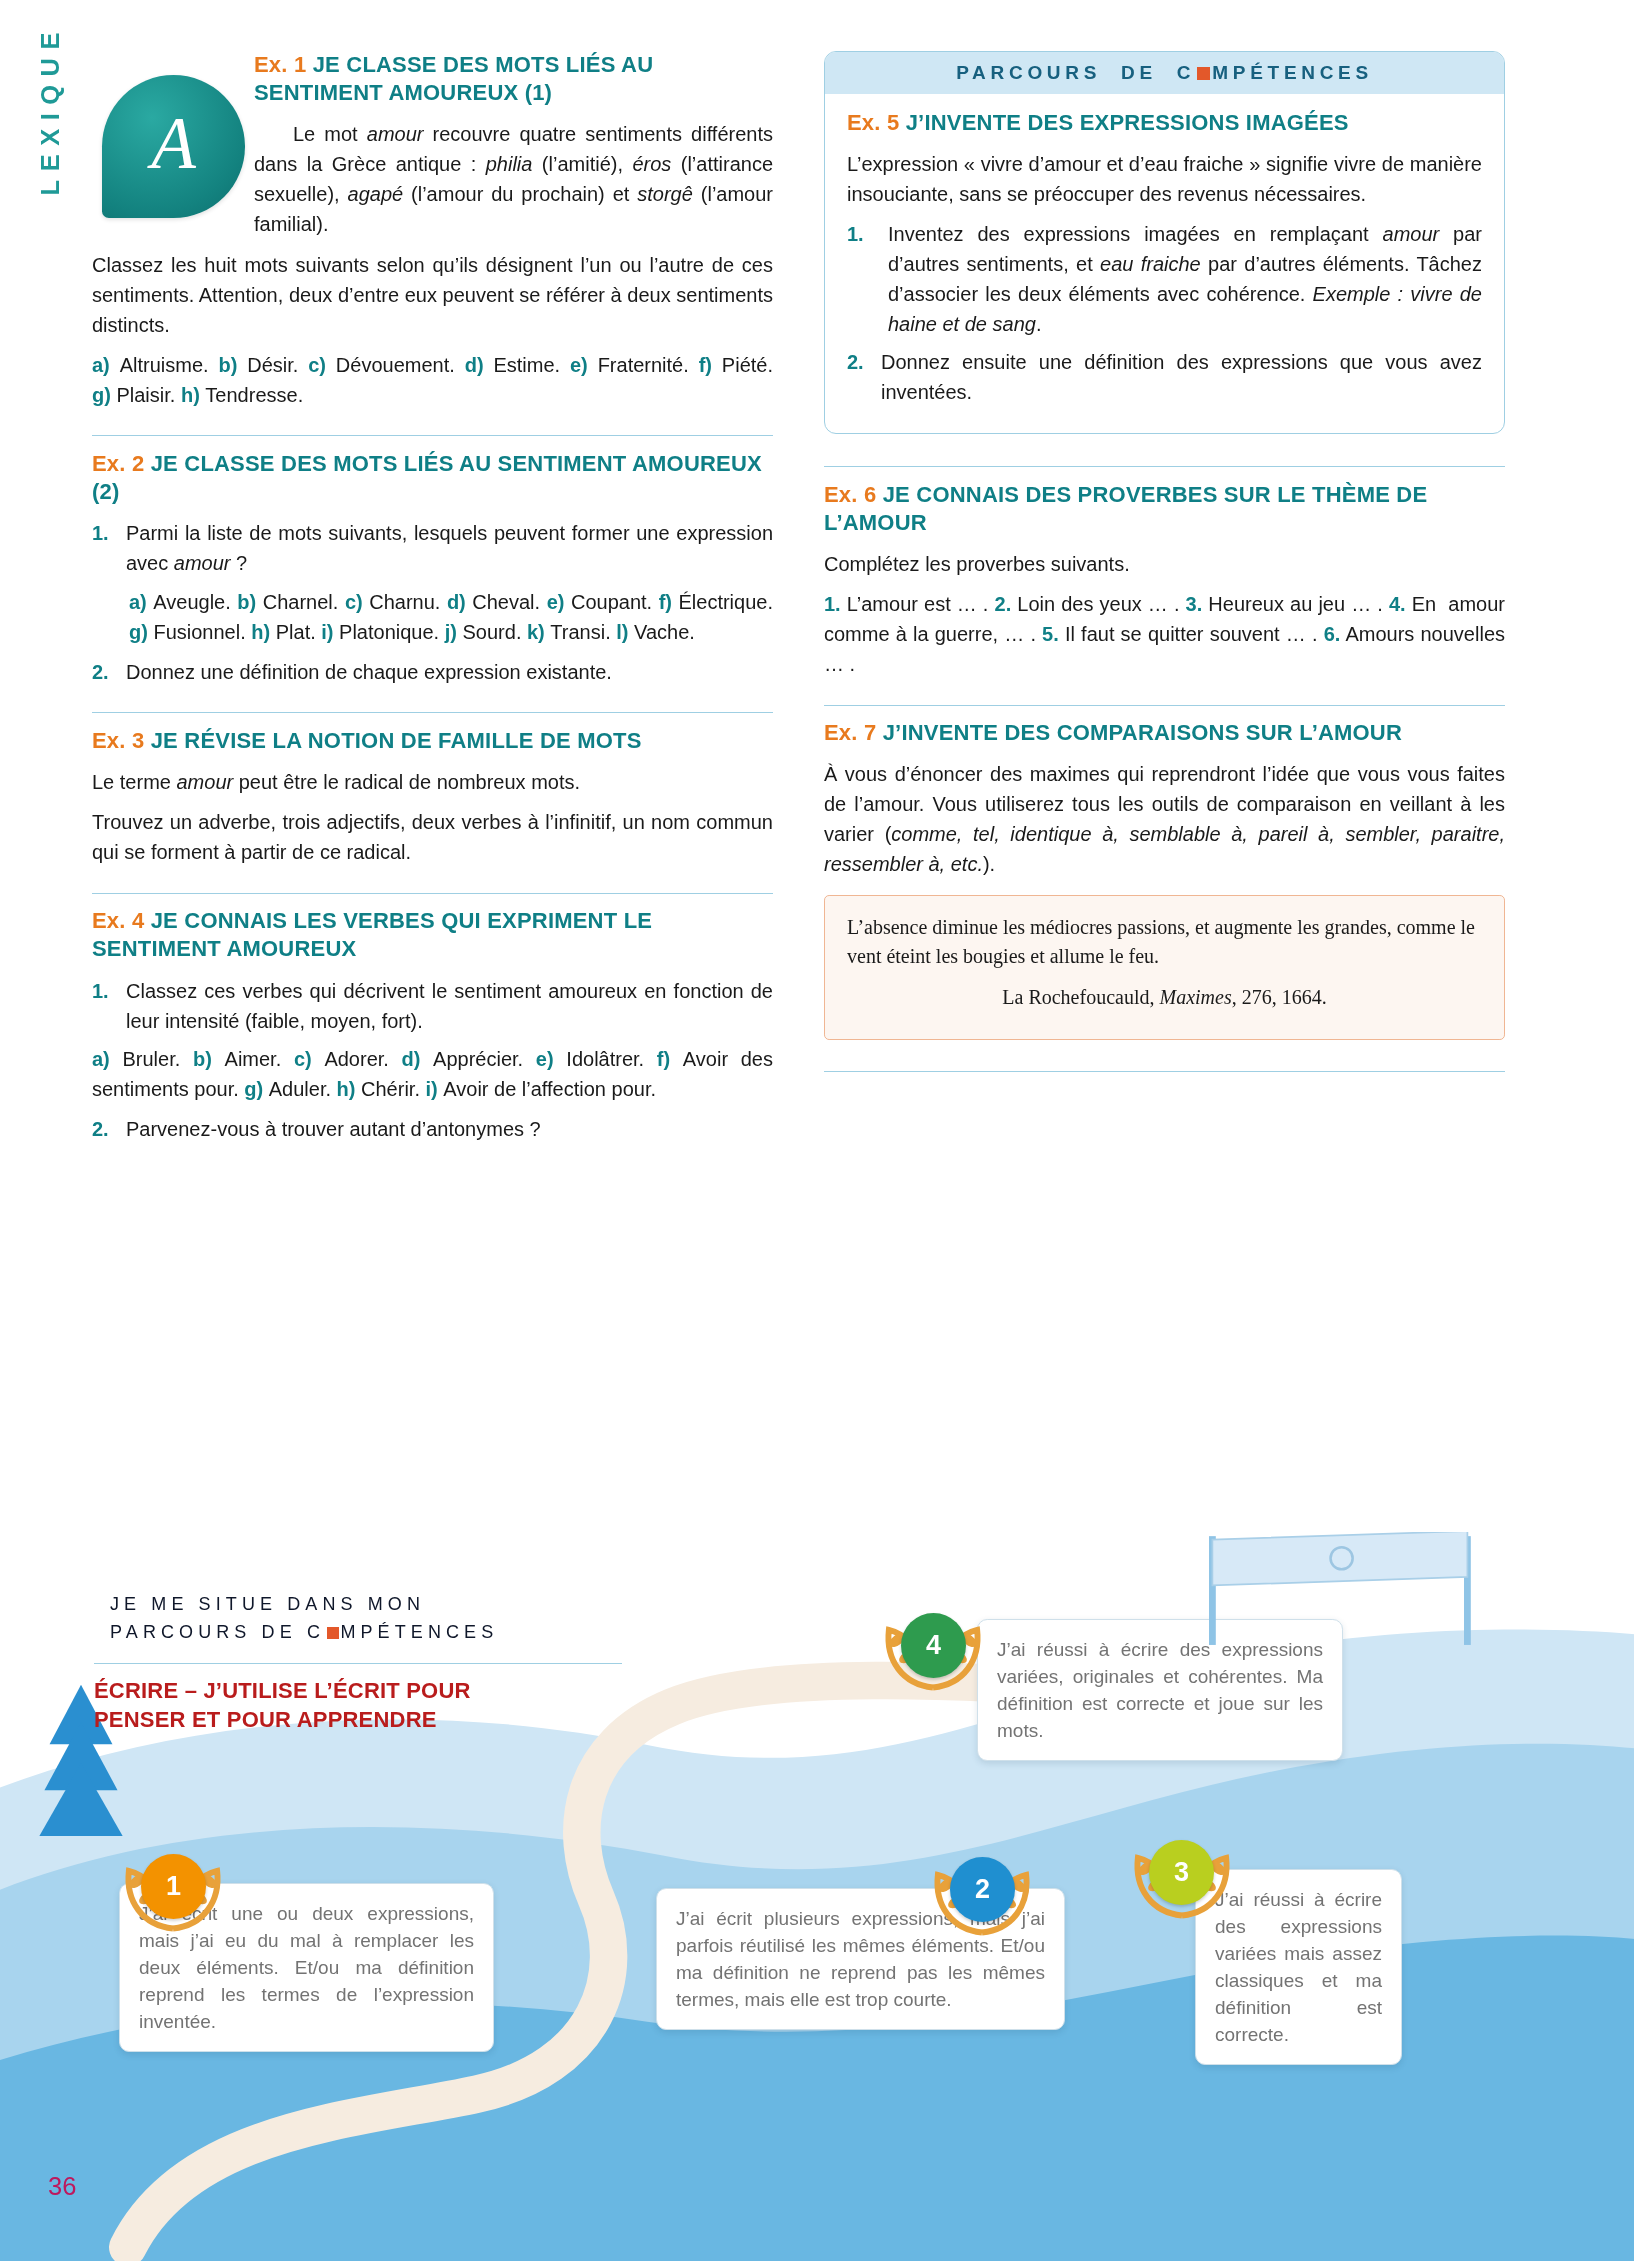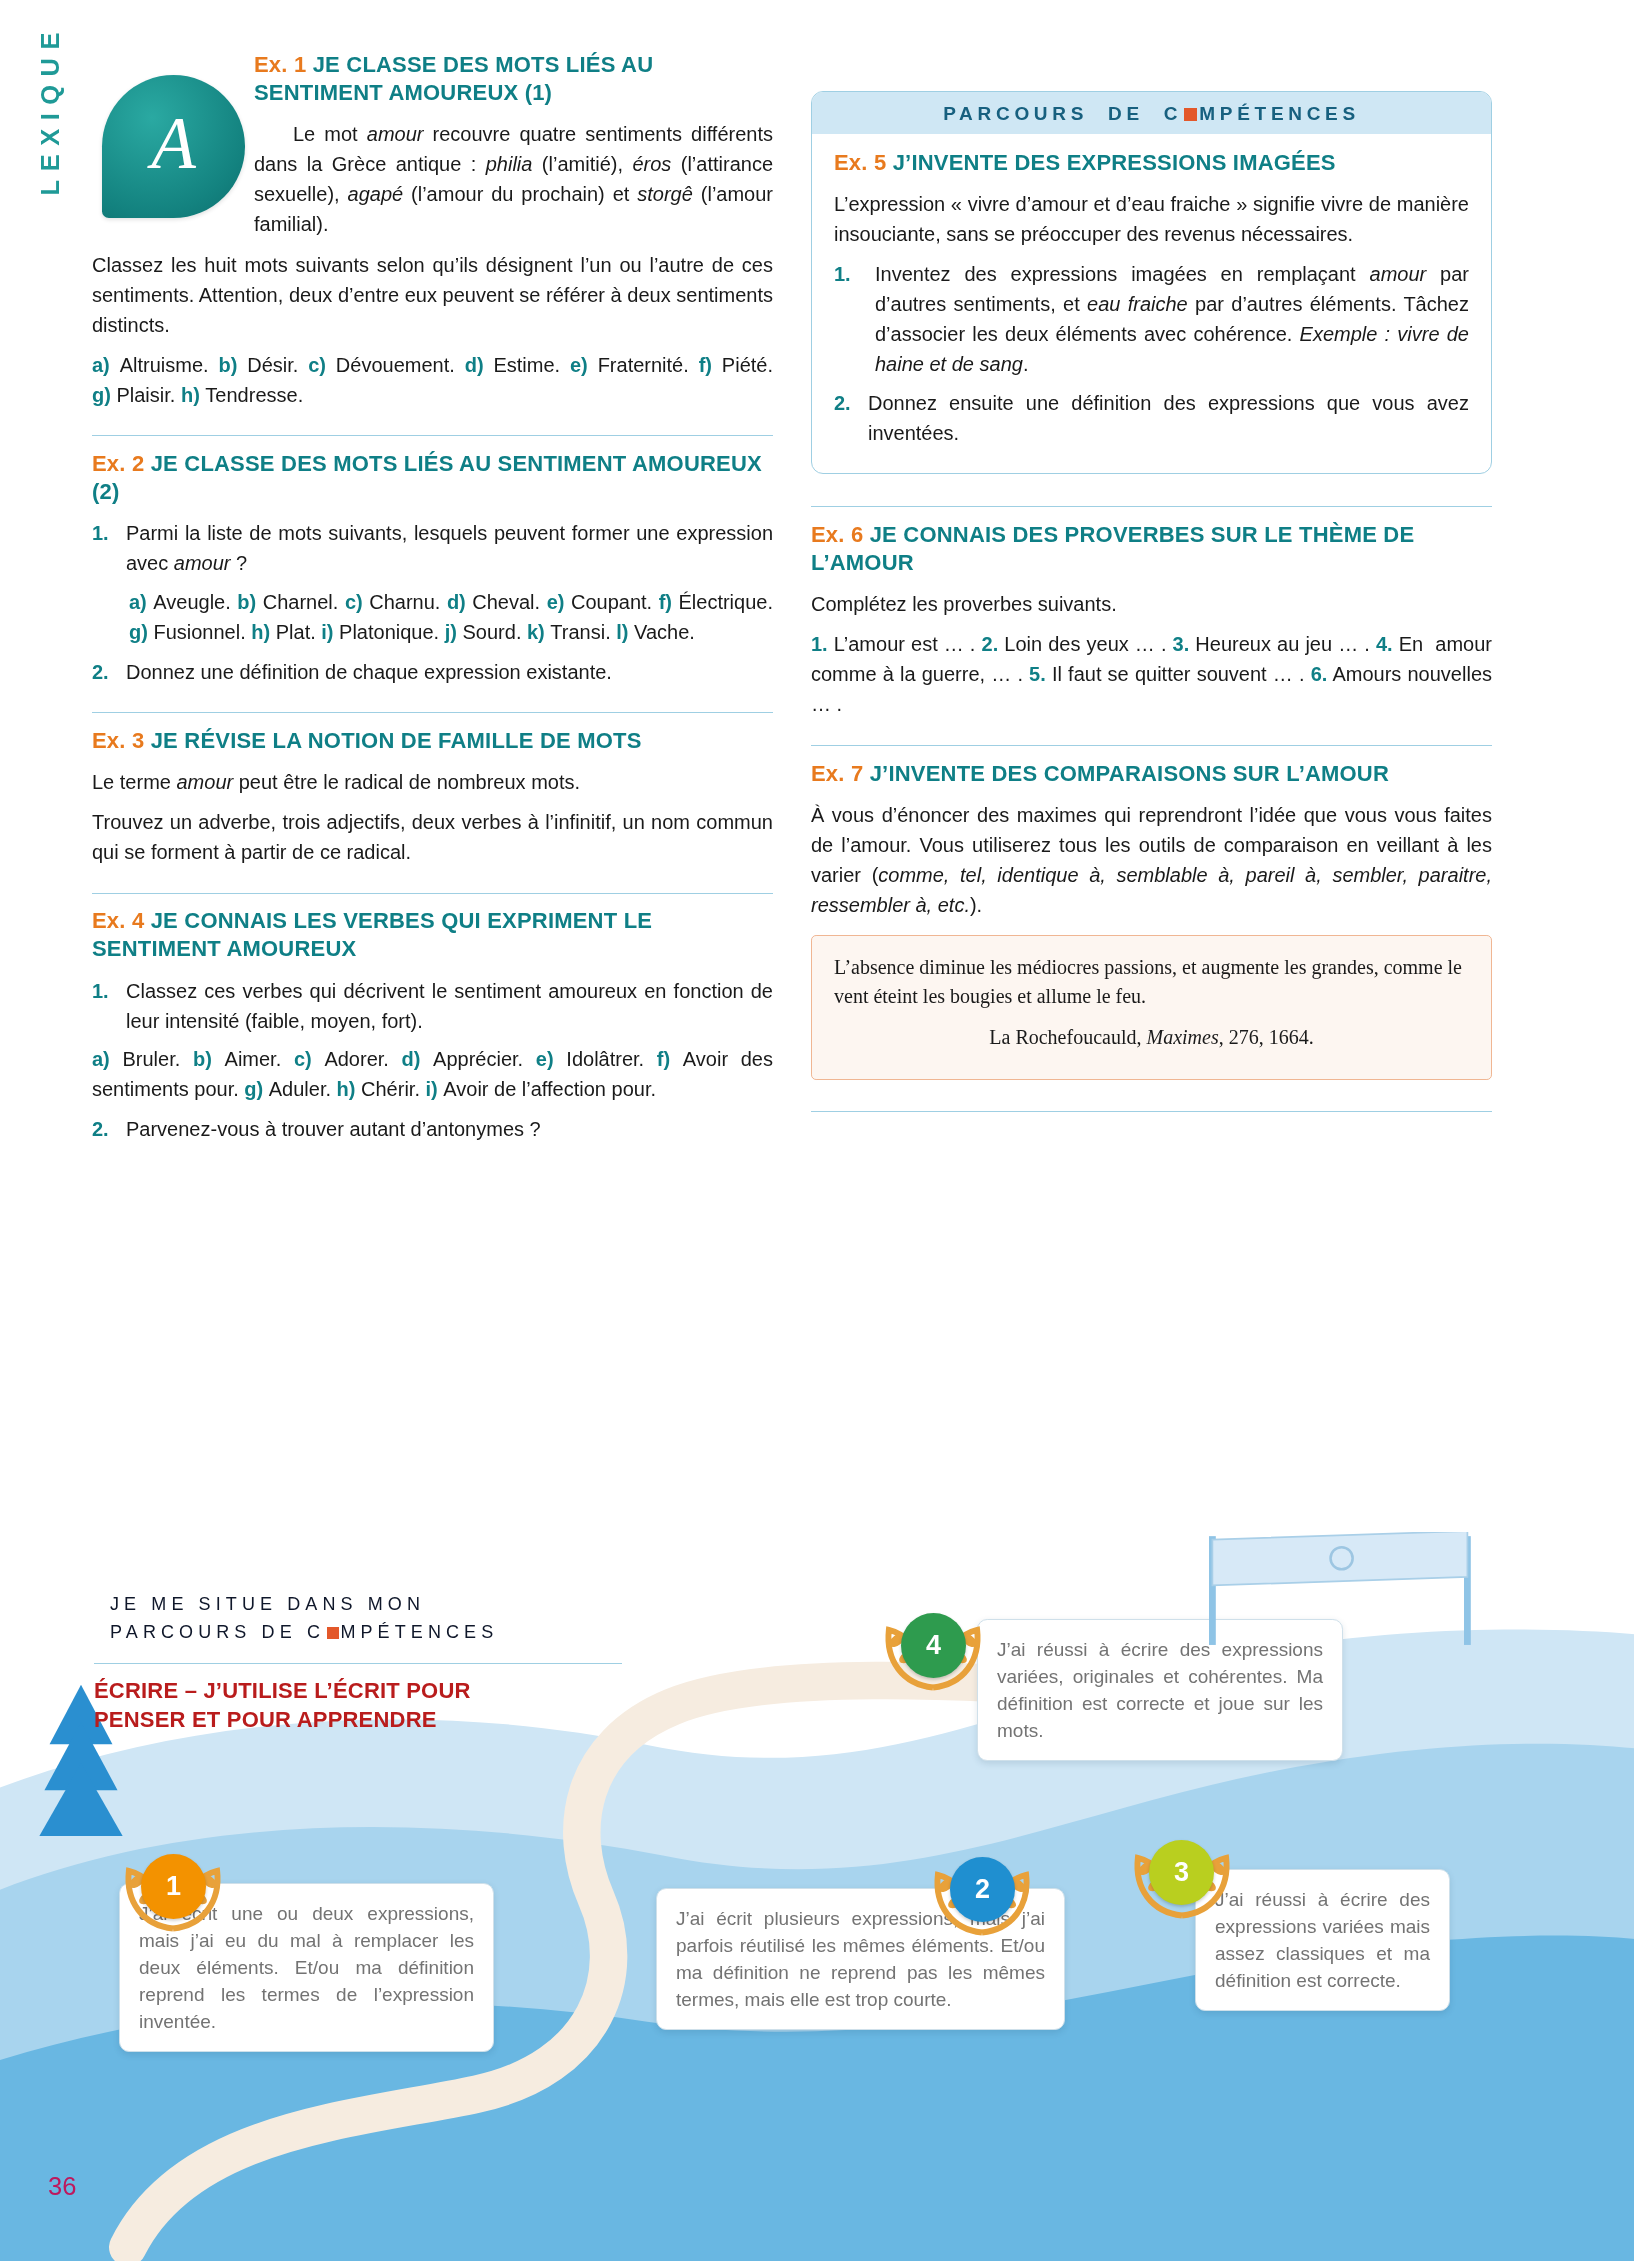--- a/index.html
+++ b/index.html
@@ -31,22 +31,22 @@
   }
 
   .content {
     position: absolute;
     left: 92px; top: 51px;
     width: 1447px;
   }
 
   .cols {
     display: flex;
-    gap: 38px;
-    align-items: center;
+    gap: 51px;
+    align-items: flex-start;
   }
   .col-left { width: 681px; }
   .col-right { width: 681px; }
 
   
   .badge {
     position: absolute;
     left: 102px; top: 75px;
     width: 143px; height: 143px;
     border-radius: 50% 50% 50% 6.8px;
@@ -409,21 +409,21 @@
       <path d="M66,98 C30,94 10,66 14,30 C32,34 50,52 56,78" fill="none" stroke="#e8a13a" stroke-width="7"></path>
       <path d="M66,98 C102,94 122,66 118,30 C100,34 82,52 76,78" fill="none" stroke="#e8a13a" stroke-width="7"></path>
       <ellipse cx="24" cy="42" rx="11" ry="6" fill="#e8a13a" transform="rotate(-38 24 42)"></ellipse>
       <ellipse cx="36" cy="62" rx="11" ry="6" fill="#e8a13a" transform="rotate(-28 36 62)"></ellipse>
       <ellipse cx="108" cy="42" rx="11" ry="6" fill="#e8a13a" transform="rotate(38 108 42)"></ellipse>
       <ellipse cx="96" cy="62" rx="11" ry="6" fill="#e8a13a" transform="rotate(28 96 62)"></ellipse>
     </svg>
     <div class="medal m3" style="left:1149px;top:308px;">
       <span>3</span>
     </div>
-    <div class="bubble" style="left:1195px;top:337px;width:255px;">
+    <div class="bubble" style="left:1195px;top:337px;width:207px;">
       <span>J’ai réussi à écrire des expressions variées mais assez classiques et ma définition est correcte.</span>
     </div>
 
     <svg class="wreath" style="left:926px;top:317px;" viewBox="0 0 132 104">
       <path d="M66,98 C30,94 10,66 14,30 C32,34 50,52 56,78" fill="none" stroke="#e8a13a" stroke-width="7"></path>
       <path d="M66,98 C102,94 122,66 118,30 C100,34 82,52 76,78" fill="none" stroke="#e8a13a" stroke-width="7"></path>
       <ellipse cx="24" cy="42" rx="11" ry="6" fill="#e8a13a" transform="rotate(-38 24 42)"></ellipse>
       <ellipse cx="36" cy="62" rx="11" ry="6" fill="#e8a13a" transform="rotate(-28 36 62)"></ellipse>
       <ellipse cx="108" cy="42" rx="11" ry="6" fill="#e8a13a" transform="rotate(38 108 42)"></ellipse>
       <ellipse cx="96" cy="62" rx="11" ry="6" fill="#e8a13a" transform="rotate(28 96 62)"></ellipse>

